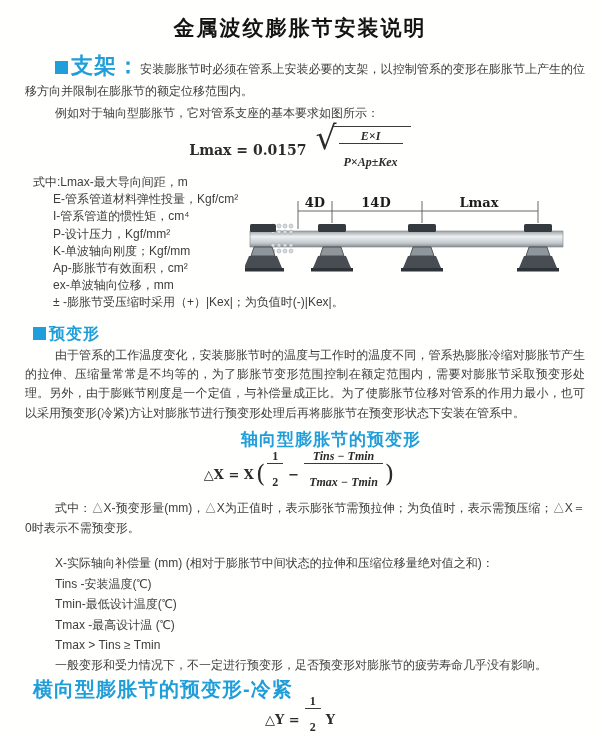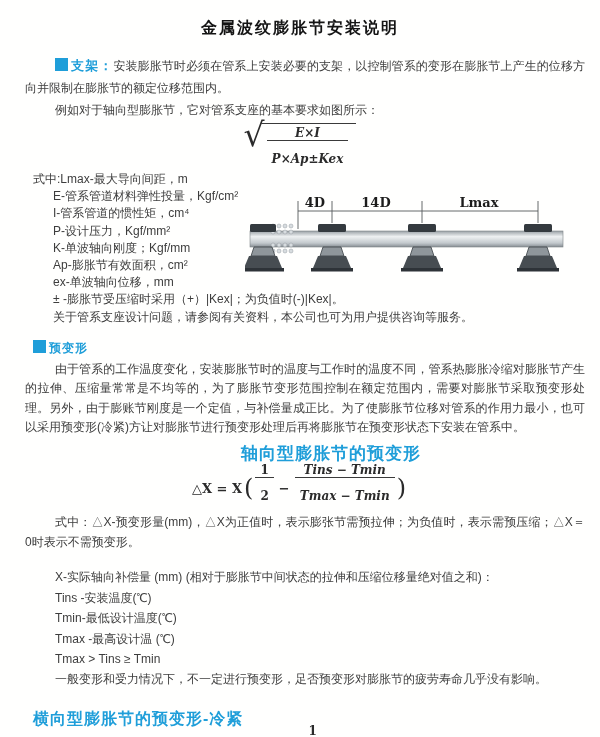--- a/index.html
+++ b/index.html
@@ -4,94 +4,94 @@
 <style>
   html,body{margin:0;padding:0;}
   body{
     width:600px;height:737px;overflow:hidden;position:relative;
     background:#fffffe;color:#3d3d3d;
     font-family:"Liberation Sans",sans-serif;font-size:12px;
   }
   .accent{color:#1f9ed9;}
   .bullet{display:inline-block;width:13px;height:13px;background:#1f9ed9;
     margin-right:3px;vertical-align:-1px;}
-  h1{margin:14px 0 0;font-size:16px;line-height:28px;font-weight:bold;
+  h1{margin:14px 0 0;font-size:21px;line-height:28px;font-weight:bold;
      color:#141414;text-align:center;letter-spacing:2px;}
   p{margin:0;}
   .lead{margin:13px 15px 0 25px;line-height:22px;text-align:justify;text-indent:30px;}
-  .sec-head{font-size:13px;font-weight:bold;letter-spacing:1px;}
+  .sec-head{font-size:22px;font-weight:bold;letter-spacing:1px;}
   .example{margin:0 15px 0 25px;line-height:22px;text-indent:30px;}
 
   
   .formula{display:flex;justify-content:center;align-items:center;
     font-family:"DejaVu Serif",serif;color:#2b2b2b;font-weight:bold;}
   .f1{margin-top:6px;height:40px;}
   .f1-lhs{font-size:14px;margin-right:9px;}
   .sqrt{display:inline-flex;align-items:flex-start;}
   .sqrt-sym{font-size:33px;line-height:34px;font-weight:normal;margin-right:-4px;}
   .radicand{margin-top:5px;border-top:1.5px solid #3a3a3a;padding:2px 8px 0 6px;}
   .frac{display:inline-flex;flex-direction:column;align-items:center;
-    font-size:12px;line-height:14px;}
+    font-size:12px;line-height:14px;font-family:Liberation Serif, serif;}
   .frac .num{padding:0 5px;}
   .frac .den{border-top:1.2px solid #3a3a3a;padding:11px 5px;}
   .ital{font-style:italic;}
 
   .f2{margin-top:6px;height:34px;font-size:13px;}
   .f2 .paren{font-size:24px;font-weight:normal;line-height:24px;margin:0 2px;}
   .f2 .op{margin:0 5px;}
   .f3{margin-top:4px;height:30px;font-size:13px;}
   .f3 .gap{margin:0 5px;}
 
   
   .defs{margin:4px 15px 0 33px;line-height:17.2px;}
   .defs .ind{padding-left:20px;}
 
-  h2{margin:12px 0 0 33px;font-size:12px;line-height:20px;font-weight:bold;letter-spacing:1px;}
+  h2{margin:12px 0 0 33px;font-size:16px;line-height:20px;font-weight:bold;letter-spacing:1px;}
   .pre-para{margin:2px 15px 0 25px;line-height:19.4px;text-align:justify;text-indent:30px;}
   h3{margin:6px 0 0 62px;font-size:17px;line-height:22px;font-weight:bold;letter-spacing:1px;}
-  h3.lat{margin:18px 0 0 33px;font-size:16px;line-height:24px;}
+  h3.lat{margin:2px 0 0 33px;font-size:20px;line-height:24px;}
   .note{margin:8px 15px 16px 25px;line-height:19.5px;text-align:justify;text-indent:30px;}
   .note2{margin:0 15px 0 25px;line-height:19.5px;text-indent:30px;}
   .temp-item{margin:0 15px 0 55px;line-height:20.5px;}
   .note3{margin:0 15px 0 25px;line-height:19px;text-indent:30px;}
 
   
   .diagram{position:absolute;left:245px;top:195px;width:352px;height:93px;}
 </style>
 </head>
 <body>
 
 <h1>金属波纹膨胀节安装说明</h1>
 
 <p class="lead"><span class="sec-head accent" style="color: rgb(31, 158, 217);"><span class="bullet" style="background: rgb(31, 158, 217);"></span><span>支架：</span></span><span>安装膨胀节时必须在管系上安装必要的支架，以控制管系的变形在膨胀节上产生的位移方向并限制在膨胀节的额定位移范围内。</span></p>
 
 <p class="example">例如对于轴向型膨胀节，它对管系支座的基本要求如图所示：</p>
 
 <div class="formula f1">
+  <span class="f1-lhs">Lmax = 0.0157</span>
   <span class="sqrt">
     <span class="sqrt-sym">√</span>
     <span class="radicand">
       <span class="frac ital">
         <span class="num">E×I</span>
         <span class="den">P×Ap±Kex</span>
       </span>
     </span>
   </span>
 </div>
 
 <div class="defs">
   <div>式中:Lmax-最大导向间距，m</div>
   <div class="ind">E-管系管道材料弹性投量，Kgf/cm²</div>
   <div class="ind">I-管系管道的惯性矩，cm⁴</div>
   <div class="ind">P-设计压力，Kgf/mm²</div>
   <div class="ind">K-单波轴向刚度；Kgf/mm</div>
   <div class="ind">Ap-膨胀节有效面积，cm²</div>
   <div class="ind">ex-单波轴向位移，mm</div>
   <div class="ind">± -膨胀节受压缩时采用（+）|Kex|；为负值时(-)|Kex|。</div>
-  <div class="ind">关于管系支座设计问题，请参阅有关资料，本公司也可为用户提供咨询等服务。</div>
 </div>
 
 <svg class="diagram" viewBox="0 0 352 93" xmlns="http://www.w3.org/2000/svg">
   <defs>
     <linearGradient id="pipeGrad" x1="0" y1="0" x2="0" y2="1">
       <stop offset="0" stop-color="#9aa1a6"></stop>
       <stop offset="0.35" stop-color="#eef1f2"></stop>
       <stop offset="0.75" stop-color="#c3c9cd"></stop>
       <stop offset="1" stop-color="#878e93"></stop>
     </linearGradient>

